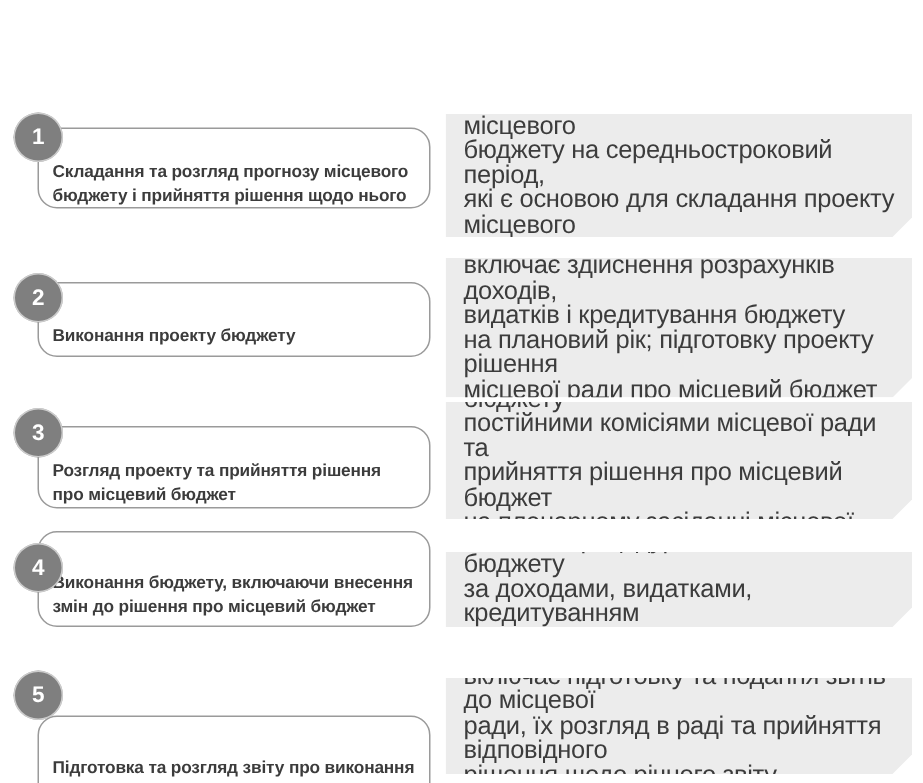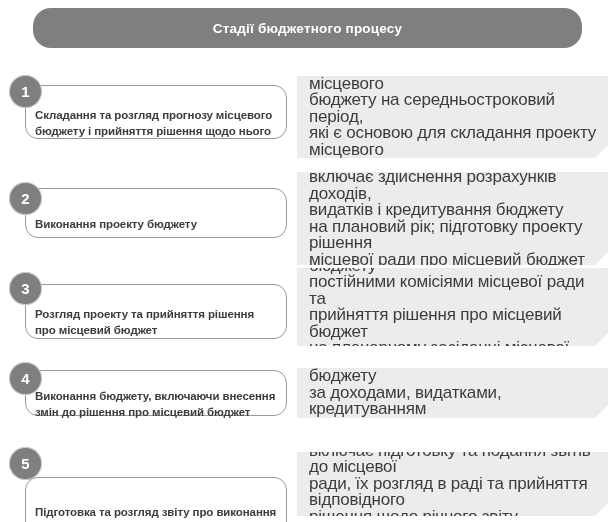--- a/index.html
+++ b/index.html
@@ -40,31 +40,28 @@
     clip-path:polygon(0 0,100% 0,100% calc(100% - 13px),calc(100% - 13px) 100%,0 100%);
   }
   .stage-desc span{
     color:#3c3c3c;font-size:17px;line-height:16.5px;
     letter-spacing:-0.2px;white-space:pre-line;
   }
   
   .c1{top:75px}  .b1{top:85px;height:54px}  .d1{top:76px;height:82px}
   .c2{top:182px} .b2{top:188px;height:50px} .d2{top:172px;height:93px}
   .c3{top:272px} .b3{top:284px;height:55px} .d3{top:268px;height:78px}
-  .c4{top:362px} .b4{top:370px;height:46px} .d4{top:368px;height:50px}
+  .c4{top:362px} .b4{top:354px;height:64px} .d4{top:368px;height:50px}
   .c5{top:447px} .b5{top:477px;height:65px} .d5{top:452px;height:64px}
 </style>
 </head>
 <body>
 
 <div class="canvas">
 
-  <div class="title-bar">
-    <span>Стадії бюджетного процесу</span>
-  </div>
 
   <div class="num-circle c1">1</div>
   <div class="stage-box b1">
     <span>Складання та розгляд прогнозу місцевого
 бюджету і прийняття рішення щодо нього</span>
   </div>
   <div class="stage-desc d1">
     <span>включає формування показників місцевого
 бюджету на середньостроковий період,
 які є основою для складання проекту місцевого

